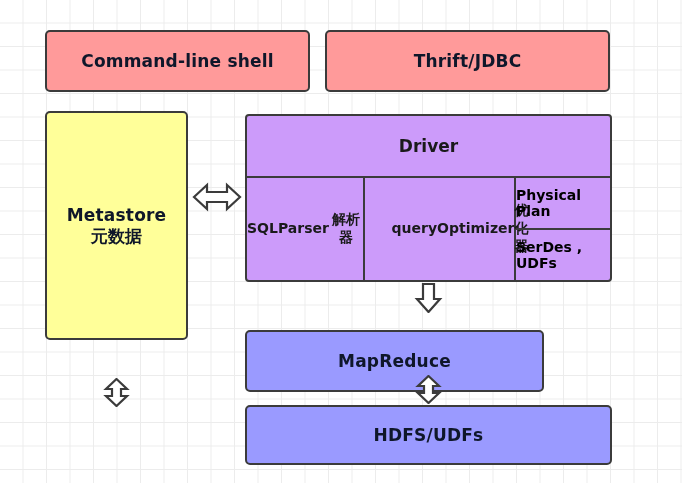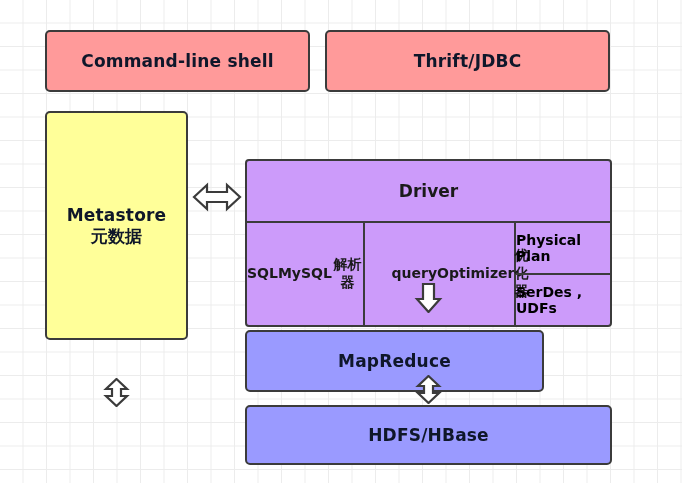--- a/index.html
+++ b/index.html
@@ -42,21 +42,20 @@
 
   .driver-wrap {
     position: absolute;
     box-sizing: border-box;
     border: 2px solid #3b3b3b;
     border-radius: 4px;
     background: #cc9bfa;
     overflow: hidden;
     display: flex;
     flex-direction: column;
-    margin-top: 45px;
   }
   .driver-head {
     height: 60px;
     border-bottom: 2px solid #3b3b3b;
     display: flex;
     align-items: center;
     justify-content: center;
     font-weight: bold;
     font-size: 17px;
     color: #1a1a1a;
@@ -123,21 +122,21 @@
     <span class="lbl-lg cjk">元数据</span>
   </div>
 
 
   <div class="driver-wrap" style="left:245px; top:114px; width:367px; height:168px;">
     <div class="driver-head">Driver</div>
     <div class="driver-body">
 
       <div class="driver-col col-sql">
         <span>SQL</span>
-        <span>MySQL</span>
+        <span>Parser</span>
         <span class="cjk">解析器</span>
       </div>
 
       <div class="driver-col col-opt">
         <span>query</span>
         <span>Optimizer</span>
         <span class="cjk">优化器</span>
       </div>
 
       <div class="col-right">
@@ -146,21 +145,21 @@
       </div>
 
     </div>
   </div>
 
   <div class="box blue lbl-lg" style="left:245px; top:330px; width:299px; height:62px;">
     <span>MapReduce</span>
   </div>
 
   <div class="box blue lbl-lg" style="left:245px; top:405px; width:367px; height:60px;">
-    <span>HDFS/HBase</span>
+    <span>HDFS/UDFs</span>
   </div>
 
   <div class="arrow" style="left:192px; top:180px;">
     <svg width="50" height="34" viewBox="0 0 50 34">
       <polygon points="2,17 15,5 15,12 35,12 35,5 48,17 35,29 35,22 15,22 15,29" fill="#ffffff" stroke="#3b3b3b" stroke-width="2.2" stroke-linejoin="miter"></polygon>
     </svg>
   </div>
 
   <div class="arrow" style="left:100px; top:378px;">
     <svg width="33" height="29" viewBox="0 0 33 29">

